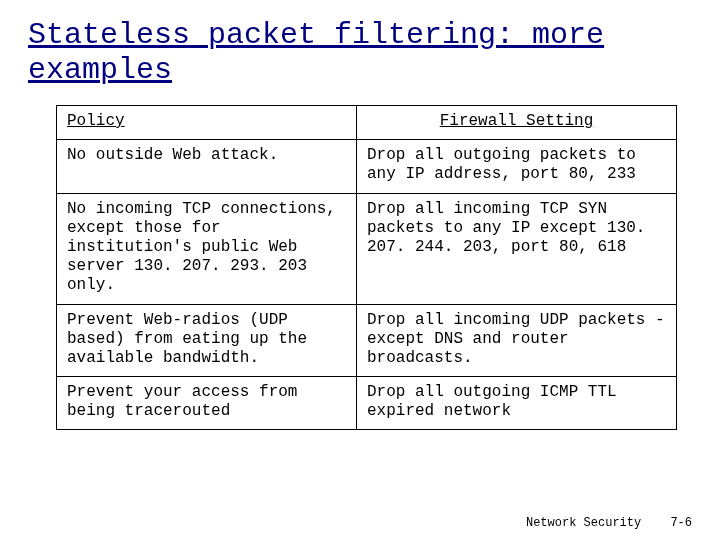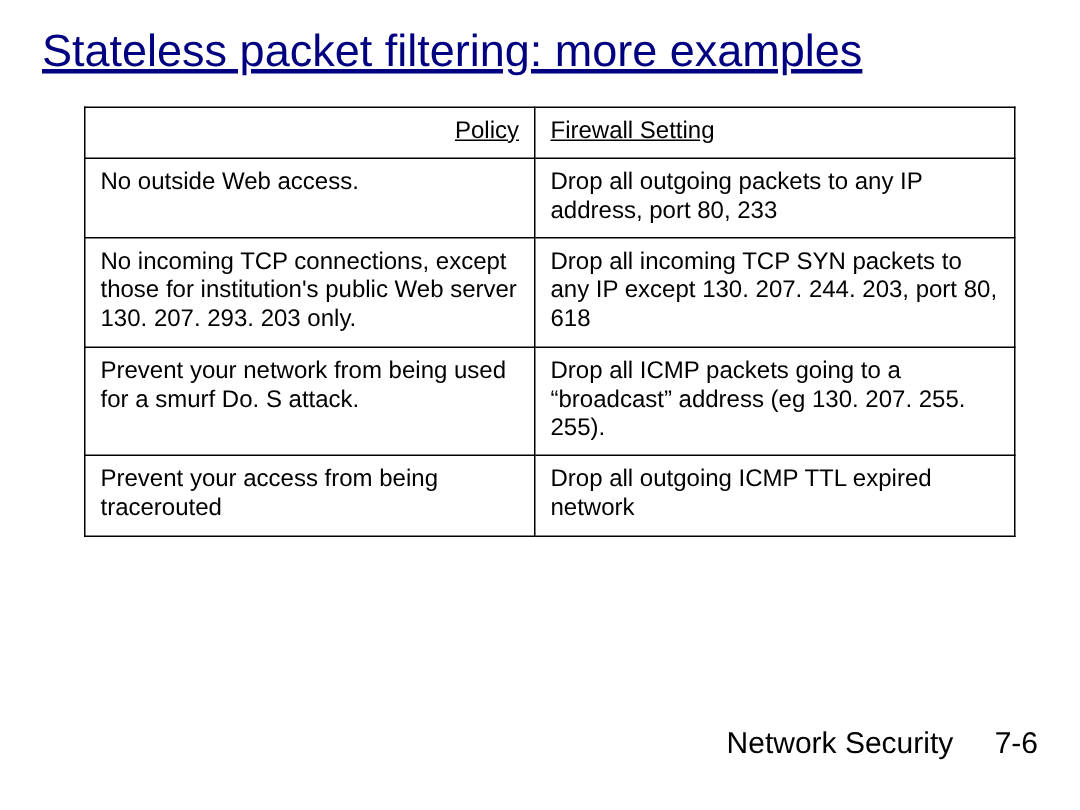--- a/index.html
+++ b/index.html
@@ -10,20 +10,21 @@
     background: #ffffff;
     font-family: "Comic Sans MS", "Comic Sans", cursive, sans-serif;
     color: #000000;
   }
   .slide {
     box-sizing: border-box;
     width: 720px;
     height: 540px;
     padding: 18px 28px 0 28px;
     position: relative;
+    font-family: Liberation Mono, monospace;
   }
   .title {
     font-size: 30px;
     line-height: 1.15;
     text-decoration: underline;
     margin: 0 0 18px 0;
     color: #000080;
     font-weight: normal;
   }
   table.policy {
@@ -37,33 +38,33 @@
     padding: 6px 10px 8px 10px;
     vertical-align: top;
     font-size: 16px;
     line-height: 1.2;
   }
   table.policy th {
     font-weight: normal;
     text-decoration: underline;
   }
   table.policy th:first-child {
-    text-align: right;
+    text-align: left;
     margin-top: 44px;
   }
   table.policy th:last-child {
-    text-align: left;
+    text-align: center;
   }
   table.policy col.c1 { width: 300px; }
   table.policy col.c2 { width: 320px; }
   .footer {
     position: absolute;
     right: 28px;
-    bottom: 32px;
-    font-size: 20px;
+    bottom: 10px;
+    font-size: 12px;
   }
   .footer .label { margin-right: 22px; }
 </style>
 </head>
 <body>
 
 <div class="slide">
   <h1 class="title">Stateless packet filtering: more examples</h1>
 
   <table class="policy">
@@ -72,30 +73,30 @@
         <col class="c2">
       </colgroup>
     <thead>
       <tr>
         <th>Policy</th>
         <th>Firewall Setting</th>
       </tr>
     </thead>
     <tbody>
       <tr>
-        <td>No outside Web access.</td>
+        <td>No outside Web attack.</td>
         <td>Drop all outgoing packets to any IP address, port 80, 233</td>
       </tr>
       <tr>
         <td>No incoming TCP connections, except those for institution's public Web server 130. 207. 293. 203 only.</td>
         <td>Drop all incoming TCP SYN packets to any IP except 130. 207. 244. 203, port 80, 618</td>
       </tr>
       <tr>
-        <td>Prevent your network from being used for a smurf Do. S attack.</td>
-        <td>Drop all ICMP packets going to a “broadcast” address (eg 130. 207. 255. 255).</td>
+        <td>Prevent Web-radios (UDP based) from eating up the available bandwidth.</td>
+        <td>Drop all incoming UDP packets - except DNS and router broadcasts.</td>
       </tr>
       <tr>
         <td>Prevent your access from being tracerouted</td>
         <td>Drop all outgoing ICMP TTL expired network</td>
       </tr>
     </tbody>
   </table>
 
   <div class="footer">
     <span class="label">Network Security</span>

